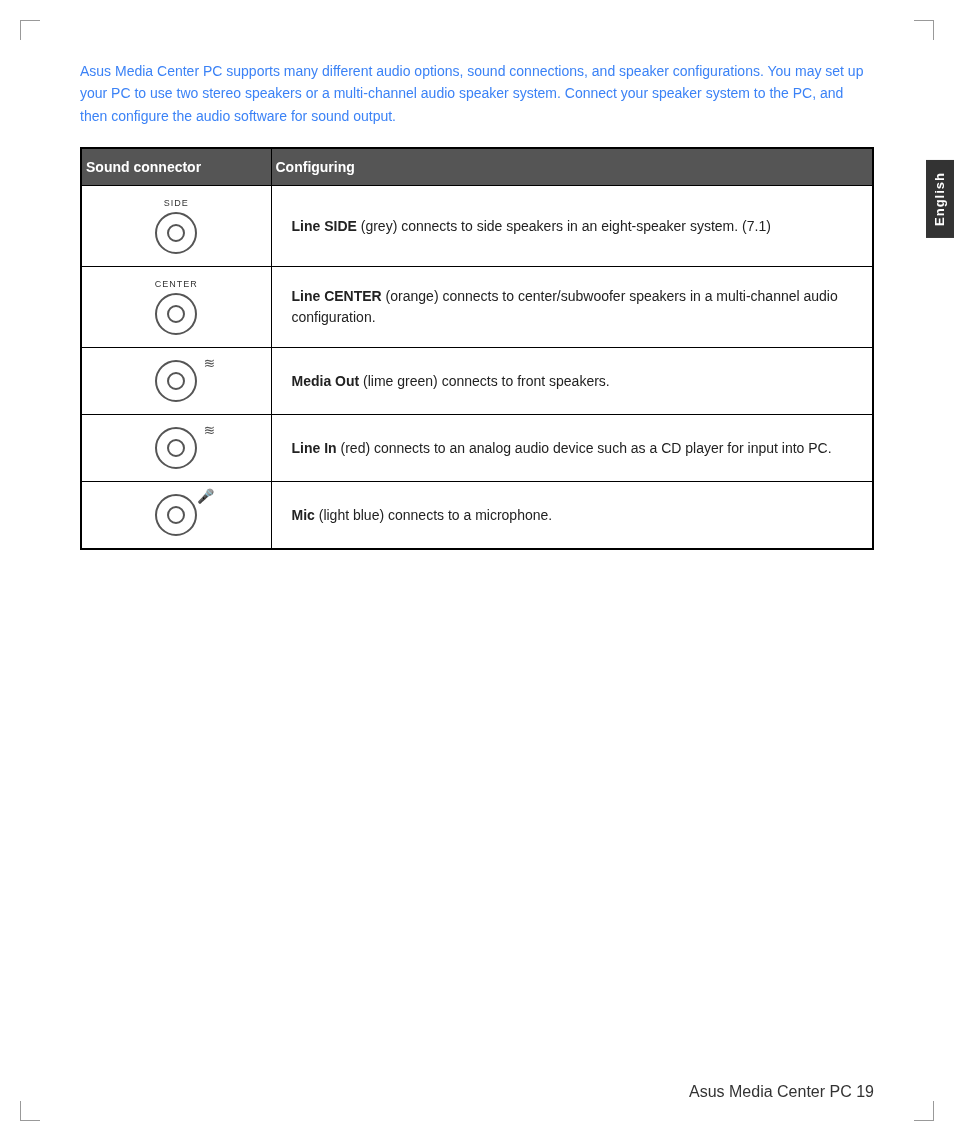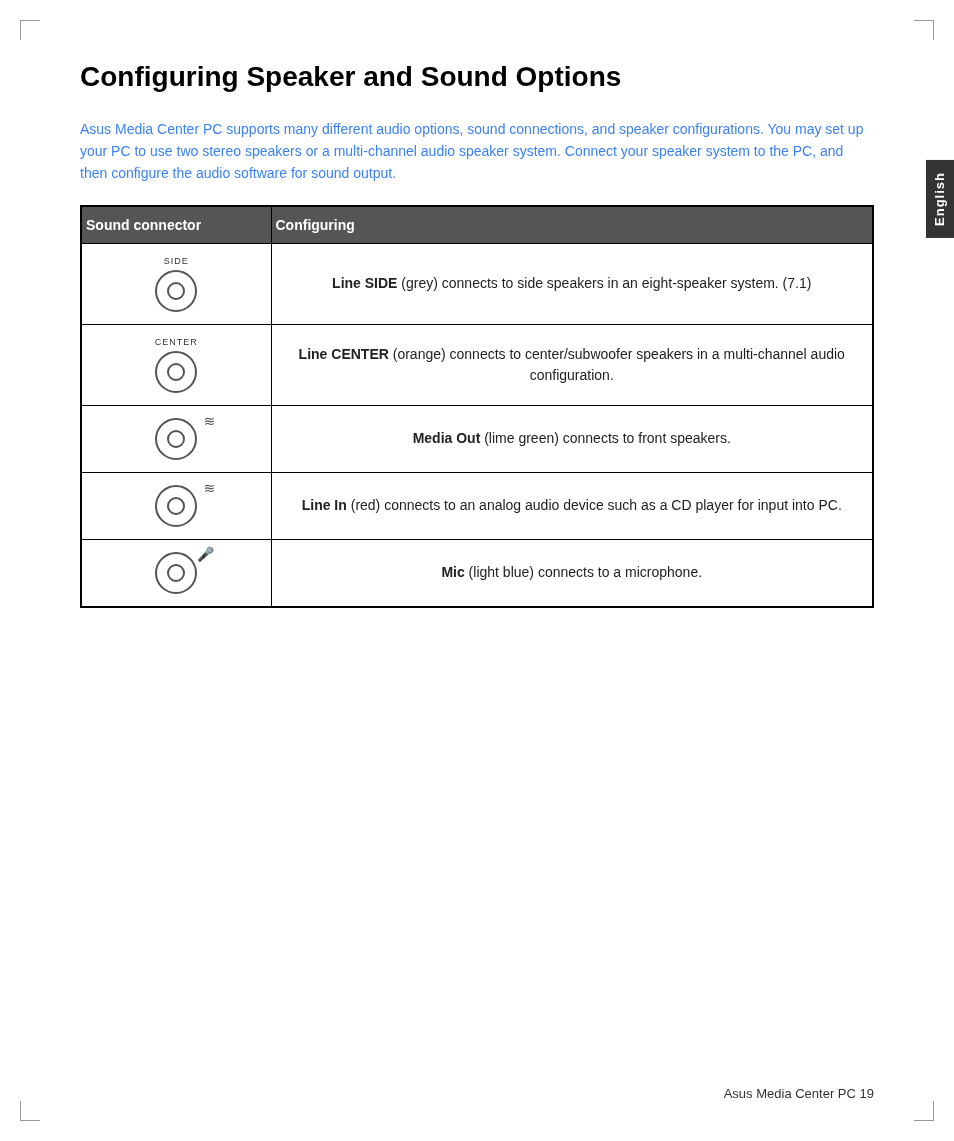--- a/index.html
+++ b/index.html
@@ -97,25 +97,24 @@
       padding: 8px 12px;
     }
 
     .col-connector {
       width: 190px;
       text-align: center;
       padding: 12px 20px !important;
     }
 
     .col-description {
-      padding: 16px 12px !important;
+      padding: 16px 20px !important;
       font-size: 14px;
       color: #222;
       line-height: 1.5;
-      text-align: center;
     }
 
     .col-description b {
       font-weight: bold;
     }
 
     
     .connector-icon {
       display: flex;
       flex-direction: column;
@@ -174,38 +173,37 @@
       top: -6px;
       font-size: 14px;
       color: #555;
     }
 
     
     .footer {
       position: absolute;
       bottom: 40px;
       right: 80px;
-      font-size: 13px;
+      font-size: 16px;
       color: #333;
       margin-top: 37px;
     }
   </style>
 </head>
 <body>
 
 <div class="page-container">
 
   <div class="corner-mark corner-tl"></div>
   <div class="corner-mark corner-tr"></div>
   <div class="corner-mark corner-bl"></div>
   <div class="corner-mark corner-br"></div>
 
   <div class="side-tab">English</div>
 
-  <h1>Configuring Speaker and Sound Options</h1>
 
   <p class="intro-text">Asus Media Center PC supports many different audio options, sound connections, and speaker configurations. You may set up your PC to use two stereo speakers or a multi-channel audio speaker system. Connect your speaker system to the PC, and then configure the audio software for sound output.</p>
 
   <table class="sound-table">
     <thead>
       <tr>
         <th>Sound connector</th>
         <th>Configuring</th>
       </tr>
     </thead>

